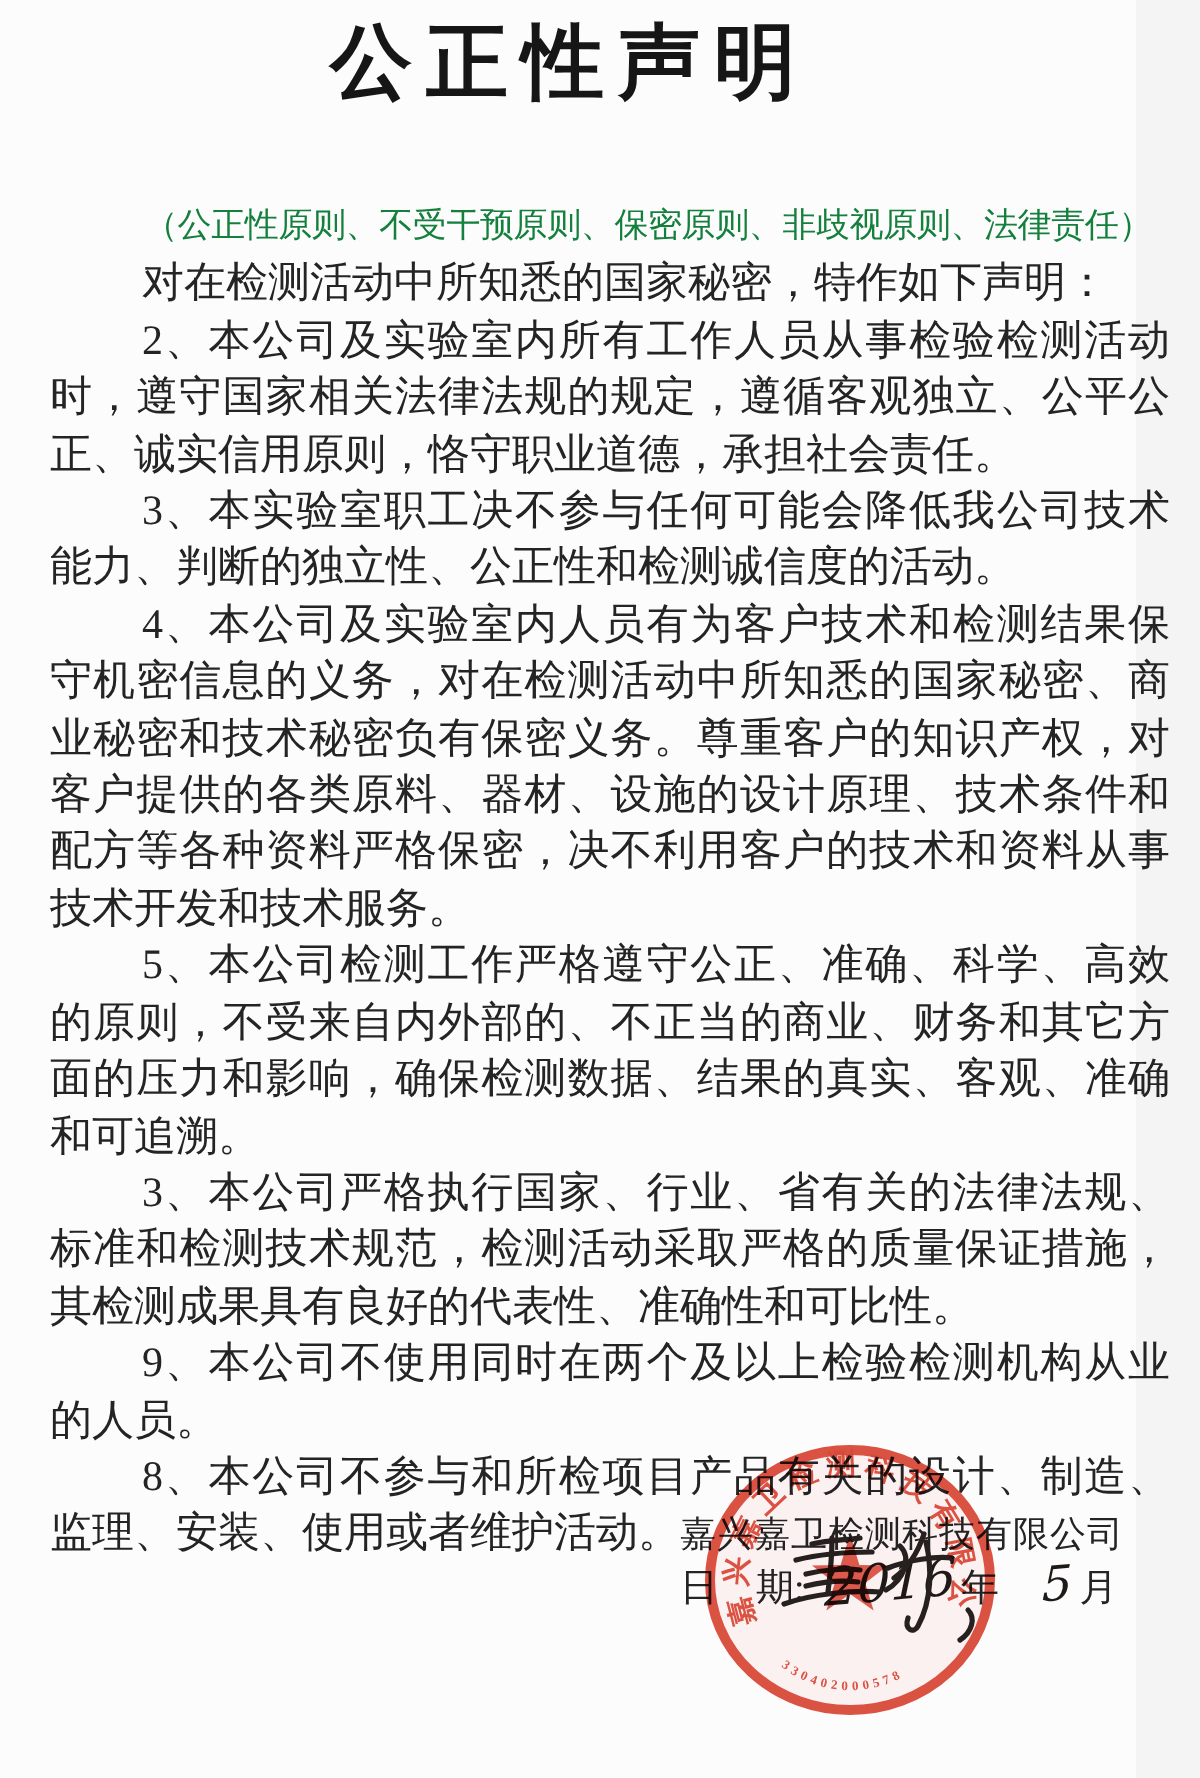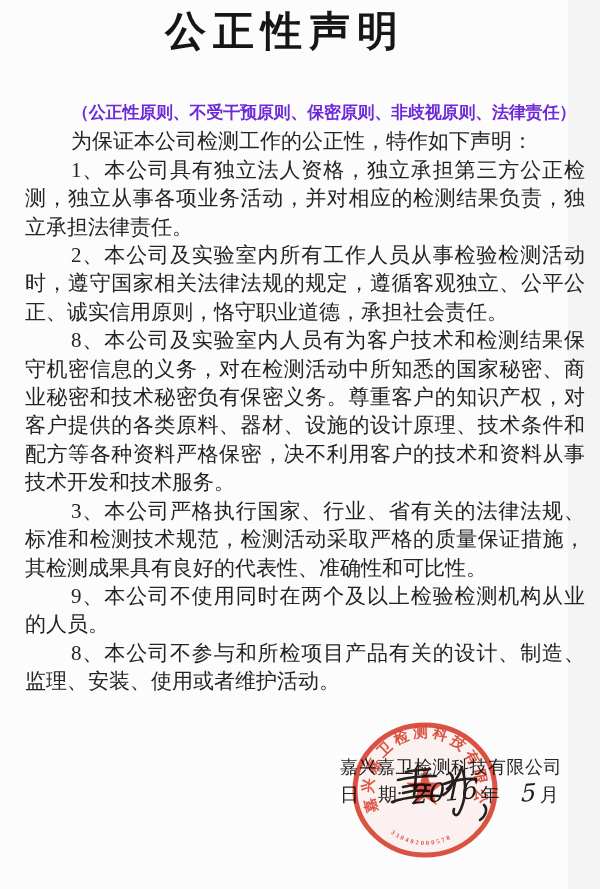--- a/index.html
+++ b/index.html
@@ -31,26 +31,26 @@
     position:absolute;
     top:99px;left:25px;width:560px;
     font-size:21px;
     line-height:28.4px;
     text-align:justify;
     color:#242424;
   }
   .body-block p{margin:0;text-indent:46px;}
   p.principles{
     font-size:17px;
-    font-weight:700;
+    font-weight:400;
     text-indent:47px;
     text-align:left;
     letter-spacing:-0.2px;
     white-space:nowrap;
-    color:#6d28d9;
+    color:#15803d;
   }
   .signoff{
     position:absolute;
     left:340px;top:753px;
     width:255px;
     font-size:19px;
     line-height:28px;
     color:#242424;
   }
   .signoff .row{white-space:nowrap;}
@@ -85,24 +85,25 @@
 </style>
 </head>
 <body>
 
 <div class="page">
 
   <h1 class="doc-title">公正性声明</h1>
 
   <div class="body-block">
     <p class="principles">（公正性原则、不受干预原则、保密原则、非歧视原则、法律责任）</p>
-    <p>为保证本公司检测工作的公正性，特作如下声明：</p>
-    <p>1、本公司具有独立法人资格，独立承担第三方公正检测，独立从事各项业务活动，并对相应的检测结果负责，独立承担法律责任。</p>
+    <p>对在检测活动中所知悉的国家秘密，特作如下声明：</p>
     <p>2、本公司及实验室内所有工作人员从事检验检测活动时，遵守国家相关法律法规的规定，遵循客观独立、公平公正、诚实信用原则，恪守职业道德，承担社会责任。</p>
-    <p>8、本公司及实验室内人员有为客户技术和检测结果保守机密信息的义务，对在检测活动中所知悉的国家秘密、商业秘密和技术秘密负有保密义务。尊重客户的知识产权，对客户提供的各类原料、器材、设施的设计原理、技术条件和配方等各种资料严格保密，决不利用客户的技术和资料从事技术开发和技术服务。</p>
+    <p>3、本实验室职工决不参与任何可能会降低我公司技术能力、判断的独立性、公正性和检测诚信度的活动。</p>
+    <p>4、本公司及实验室内人员有为客户技术和检测结果保守机密信息的义务，对在检测活动中所知悉的国家秘密、商业秘密和技术秘密负有保密义务。尊重客户的知识产权，对客户提供的各类原料、器材、设施的设计原理、技术条件和配方等各种资料严格保密，决不利用客户的技术和资料从事技术开发和技术服务。</p>
+    <p>5、本公司检测工作严格遵守公正、准确、科学、高效的原则，不受来自内外部的、不正当的商业、财务和其它方面的压力和影响，确保检测数据、结果的真实、客观、准确和可追溯。</p>
     <p>3、本公司严格执行国家、行业、省有关的法律法规、标准和检测技术规范，检测活动采取严格的质量保证措施，其检测成果具有良好的代表性、准确性和可比性。</p>
     <p>9、本公司不使用同时在两个及以上检验检测机构从业的人员。</p>
     <p>8、本公司不参与和所检项目产品有关的设计、制造、监理、安装、使用或者维护活动。</p>
   </div>
 
   <div class="signoff">
     <div class="row company-line">嘉兴嘉卫检测科技有限公司</div>
     <div class="row">
       <span>日　期:</span><span class="hw hw-year">2016</span><span>年</span><span class="hw hw-month">5</span><span>月</span>
     </div>

